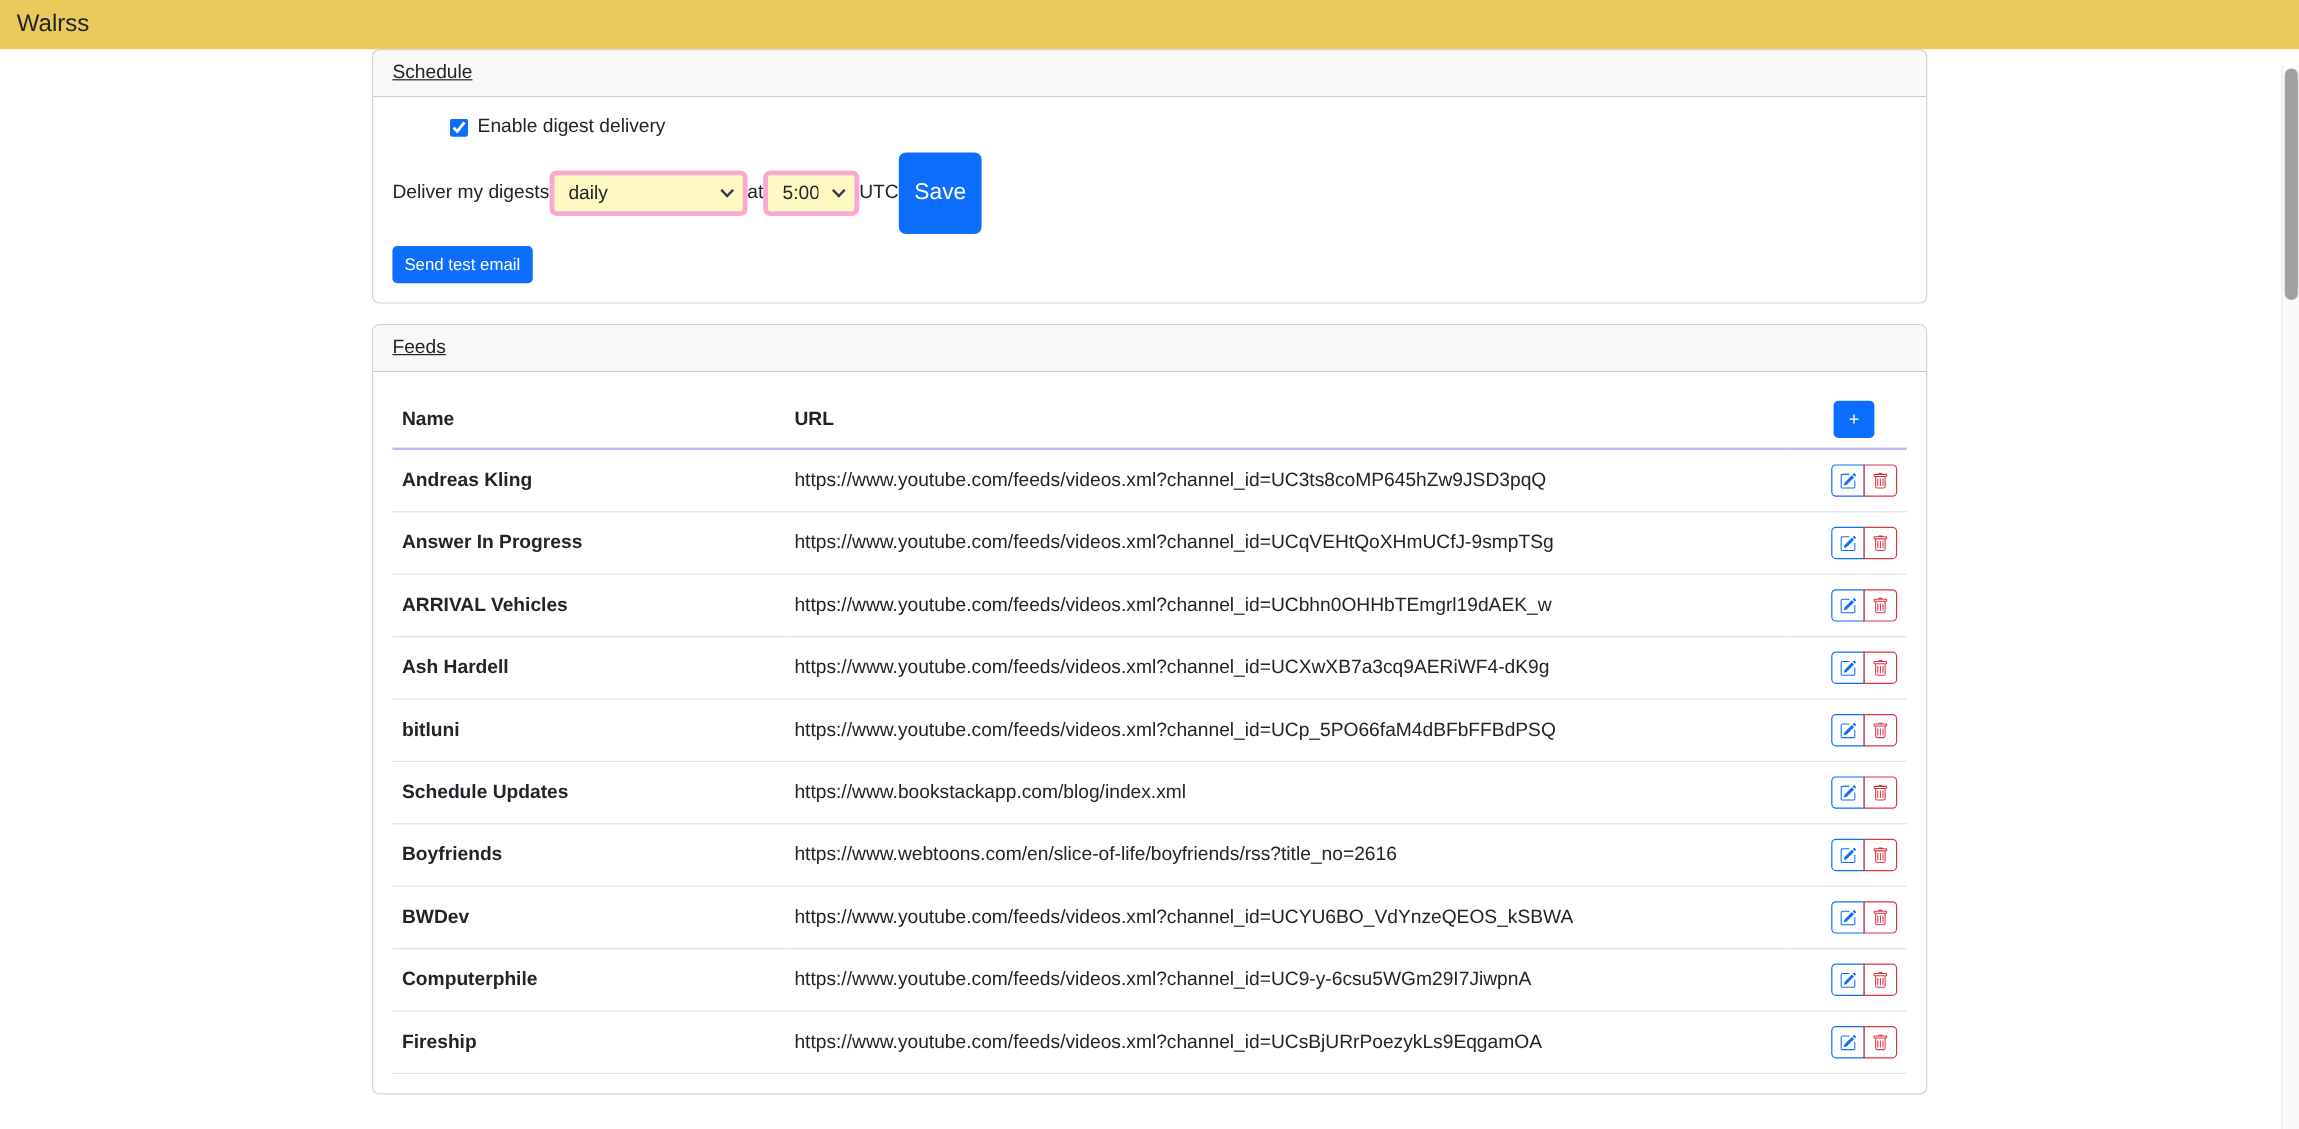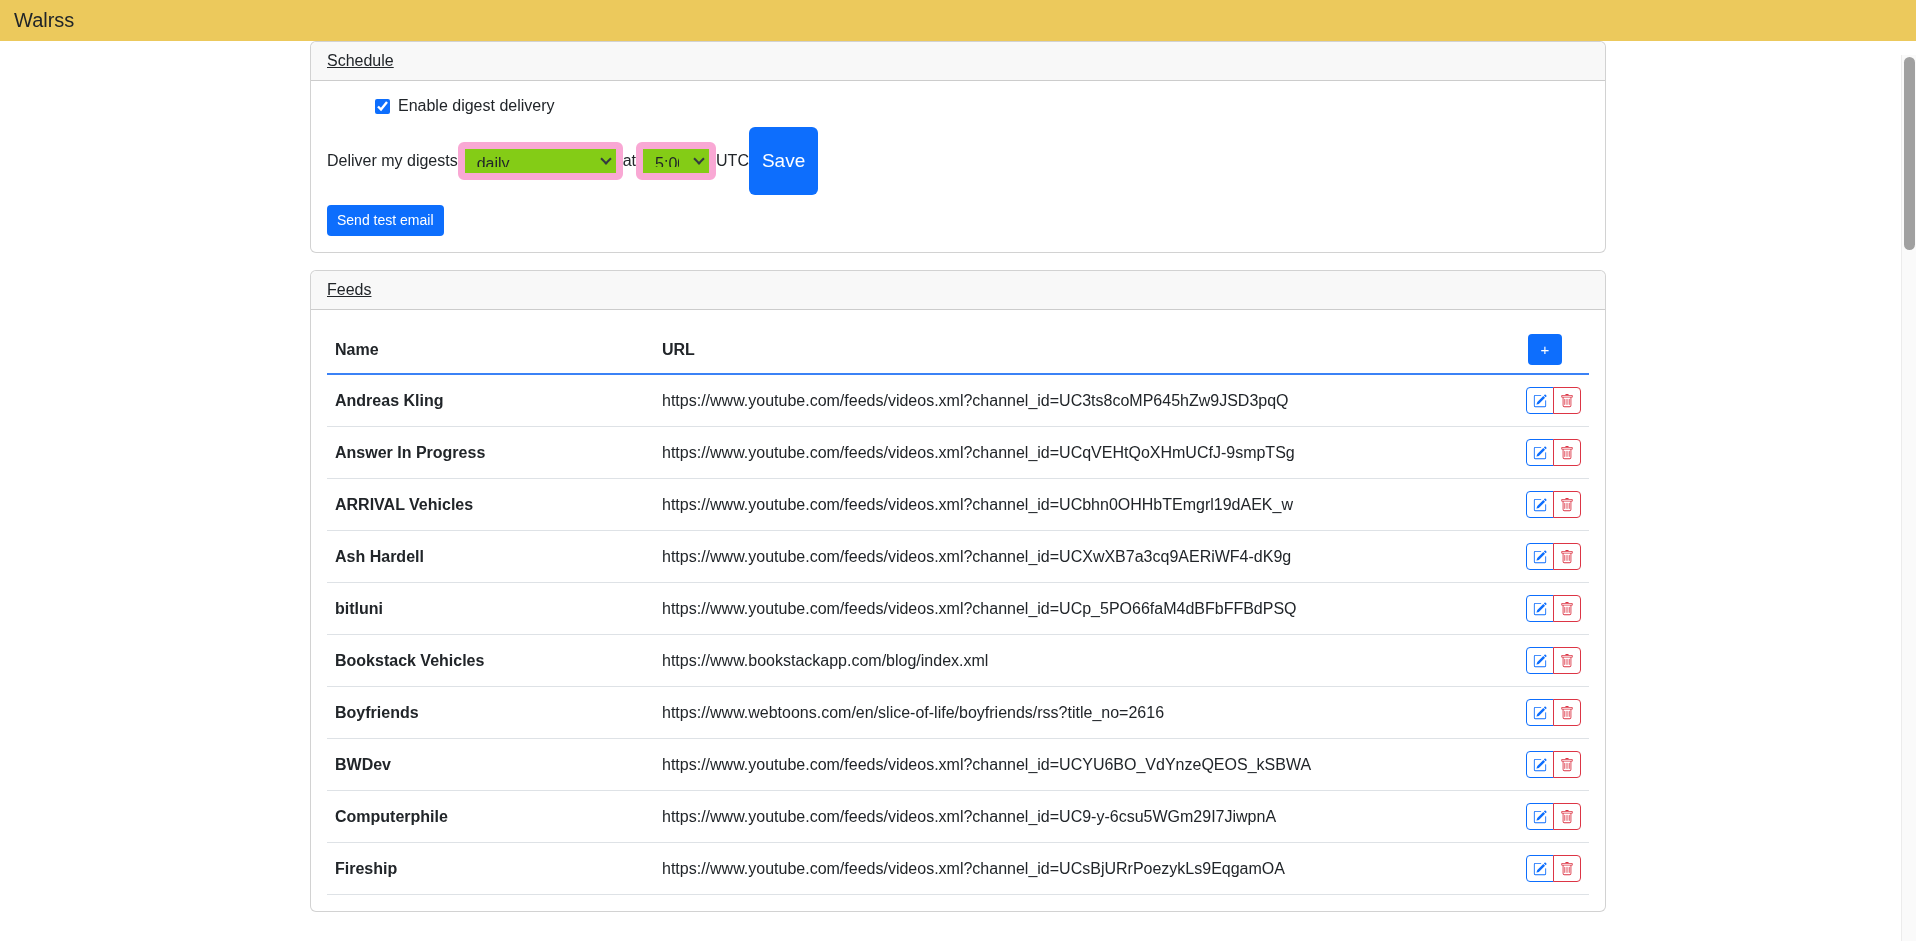--- a/index.html
+++ b/index.html
@@ -31,44 +31,44 @@
     border-radius: 6px 6px 0 0; font-size: 16px; text-decoration: underline;
   }
   .card-body { padding: 16px; }
   
   .form-check { display: flex; align-items: center; gap: 8px; margin-bottom: 12px; padding-left: 48px; }
   input[type="checkbox"] { width: 15px; height: 15px; accent-color: #0d6efd; margin: 0; cursor: pointer; }
   .controls { display: flex; align-items: center; }
   .select-wrap { position: relative; display: inline-block; }
   select {
     appearance: none; -webkit-appearance: none; -moz-appearance: none;
-    border: 7px solid #f9a8d4; border-radius: 6px;
+    border: 4px solid #f9a8d4; border-radius: 6px;
     padding: 6px 30px 6px 12px; font-size: 16px; height: 38px;
-    background: #84cc16; color: #212529; cursor: pointer; width: 100%;
+    background: #fef9c3; color: #212529; cursor: pointer; width: 100%;
     font-family: inherit;
   }
   .select-wrap.freq { width: 165px; }
   .select-wrap.time { width: 80px; }
   .chev {
     position: absolute; right: 13px; top: 50%; width: 8px; height: 8px;
     margin-top: -6px; border-right: 2px solid #343a40; border-bottom: 2px solid #343a40;
     transform: rotate(45deg); pointer-events: none;
   }
   .btn {
     border: none; border-radius: 6px; font-size: 19px; padding: 22px 13px;
     cursor: pointer; font-family: inherit; line-height: 24px;
   }
   .btn-primary { background: #0d6efd; color: #fff; }
   .btn-sm { font-size: 14px; padding: 5px 10px; border-radius: 4px; line-height: 21px; }
   .mt8 { margin-top: 10px; }
   
   table.feeds { width: 100%; border-collapse: collapse; }
   thead th {
     text-align: left; font-weight: 700; padding: 8px 8px;
-    border-bottom: 2px solid #3b82f6; vertical-align: middle;
+    border-bottom: 2px solid #c4b5fd; vertical-align: middle;
   }
   tbody td { padding: 12px 8px; border-bottom: 1px solid #dee2e6; vertical-align: middle; }
   th.col-name { width: 327px; }
   td.cell-name { font-weight: 700; }
   th.col-actions, td.cell-actions { width: 96px; text-align: right; white-space: nowrap; padding-right: 8px; }
   .add-btn {
     width: 34px; height: 31px; display: inline-flex; align-items: center; justify-content: center;
     background: #0d6efd; color: #fff; border: none; border-radius: 4px;
     font-size: 15px; cursor: pointer; margin-right: 19px;
   }
@@ -273,21 +273,21 @@
               <path d="M5.5 5.5A.5.5 0 0 1 6 6v6a.5.5 0 0 1-1 0V6a.5.5 0 0 1 .5-.5Zm2.5 0a.5.5 0 0 1 .5.5v6a.5.5 0 0 1-1 0V6a.5.5 0 0 1 .5-.5Zm3 .5a.5.5 0 0 0-1 0v6a.5.5 0 0 0 1 0V6Z"></path>
               <path d="M14.5 3a1 1 0 0 1-1 1H13v9a2 2 0 0 1-2 2H5a2 2 0 0 1-2-2V4h-.5a1 1 0 0 1-1-1V2a1 1 0 0 1 1-1H6a1 1 0 0 1 1-1h2a1 1 0 0 1 1 1h3.5a1 1 0 0 1 1 1v1ZM4.118 4 4 4.059V13a1 1 0 0 0 1 1h6a1 1 0 0 0 1-1V4.059L11.882 4H4.118ZM2.5 3h11V2h-11v1Z"></path>
             </svg>
           </span>
         </button>
       </span>
     </td>
   </tr>
 
   <tr>
-    <td class="cell-name">Bookstack Vehicles</td>
+    <td class="cell-name">Schedule Updates</td>
     <td class="cell-url">https://www.bookstackapp.com/blog/index.xml</td>
     <td class="cell-actions">
       <span class="btn-group">
         <button class="icon-btn edit">
           <span>
             <svg width="14" height="14" viewBox="0 0 16 16" fill="currentColor" xmlns="http://www.w3.org/2000/svg">
               <path d="M15.502 1.94a.5.5 0 0 1 0 .706L14.459 3.69l-2-2L13.502.646a.5.5 0 0 1 .707 0l1.293 1.293zm-1.75 2.456-2-2L4.939 9.21a.5.5 0 0 0-.121.196l-.805 2.414a.25.25 0 0 0 .316.316l2.414-.805a.5.5 0 0 0 .196-.12l6.813-6.814z"></path>
               <path fill-rule="evenodd" d="M1 13.5A1.5 1.5 0 0 0 2.5 15h11a1.5 1.5 0 0 0 1.5-1.5v-6a.5.5 0 0 0-1 0v6a.5.5 0 0 1-.5.5h-11a.5.5 0 0 1-.5-.5v-11a.5.5 0 0 1 .5-.5H9a.5.5 0 0 0 0-1H2.5A1.5 1.5 0 0 0 1 2.5v11z"></path>
             </svg>
           </span>

